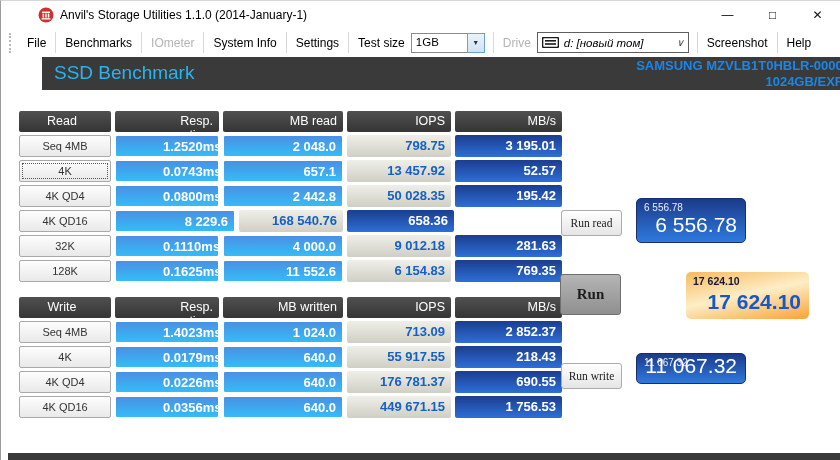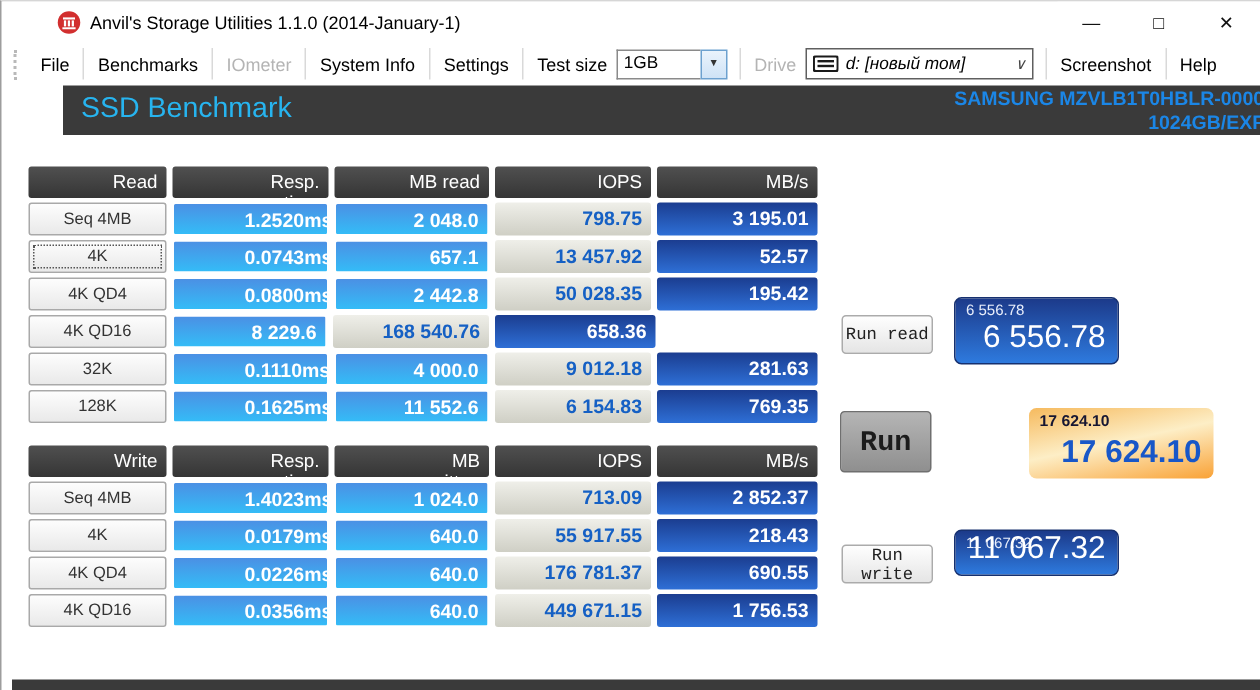--- a/index.html
+++ b/index.html
@@ -50,31 +50,31 @@
   .hcell { height:21px; background:linear-gradient(#505050,#353535); color:#fff; font-size:12.5px;
            text-align:right; padding:3px 6px 0 0; border-radius:2px; }
   .cell { height:22px; font-size:13px; font-weight:bold; text-align:right; padding:3px 6px 0 0;
           border-radius:2px; }
   .cell.blue { background:linear-gradient(#4b90e4,#34bcf7); color:#fff; border:1px solid #fff; }
   .cell.iops { background:linear-gradient(#efefe9,#cfcfc5); color:#1560c4; }
   .cell.mbs  { background:linear-gradient(#1b3d90,#2e6fd6); color:#fff; }
   .rowbtn { height:22px; background:linear-gradient(#fdfdfd,#e9e9e9); border:1px solid #a9a9a9;
             border-radius:2px; font-size:11px; color:#333; font-family:"Liberation Sans",sans-serif; }
   .rowbtn.focused { outline:1px dotted #555; outline-offset:-4px; }
-  .c0 { width:92px; } .c1 { width:104px;padding-left:47px; } .c2 { width:103px;padding-left:39px; } .c3 { width:104px; } .c4 { width:107px; }
+  .c0 { width:92px;text-align:center; } .c1 { width:104px;padding-left:47px; } .c2 { width:120px;padding-left:39px; } .c3 { width:104px; } .c4 { width:107px; }
   .table-gap { height:12px; }
 
   
   .actbtn { position:absolute; background:linear-gradient(#fefefe,#e5e5e5); border:1px solid #ababab;
-            border-radius:3px; font-size:11.5px; color:#222; font-family:Liberation Mono, monospace; }
+            border-radius:3px; font-size:11.5px; color:#222; font-family:Liberation Serif, serif; }
   #run-read  { left:560px; top:209px; width:61px; height:26px; }
   #run-write { left:560px; top:362px; width:61px; height:26px; }
   #run-all   { left:559px; top:273px; width:61px; height:41px;
                background:linear-gradient(#b5b5b5,#8f8f8f); border:1px solid #6f6f6f;
-               font-size:19px; font-weight:bold; color:#1c1c1c; }
+               font-size:15px; font-weight:bold; color:#1c1c1c; }
 
   .score { position:absolute; border-radius:5px; }
   .score .small { position:absolute; left:7px; top:3px; font-size:10px; }
   .score .big { position:absolute; right:8px; bottom:5px; font-size:21px; }
   .score.blue { background:linear-gradient(#1c3a8a,#2e7ade); border:1px solid #16306f; color:#fff; }
   .score.blue .small { color:#e8eefb; }
   #score-read  { left:635px; top:197px; width:110px; height:45px; }
   #score-write { left:635px; top:352px; width:110px; height:31px; }
   #score-total { left:685px; top:271px; width:123px; height:47px;
                  background:linear-gradient(168deg,#f6ba5e 0%,#fdeec6 48%,#f9a236 100%); }

